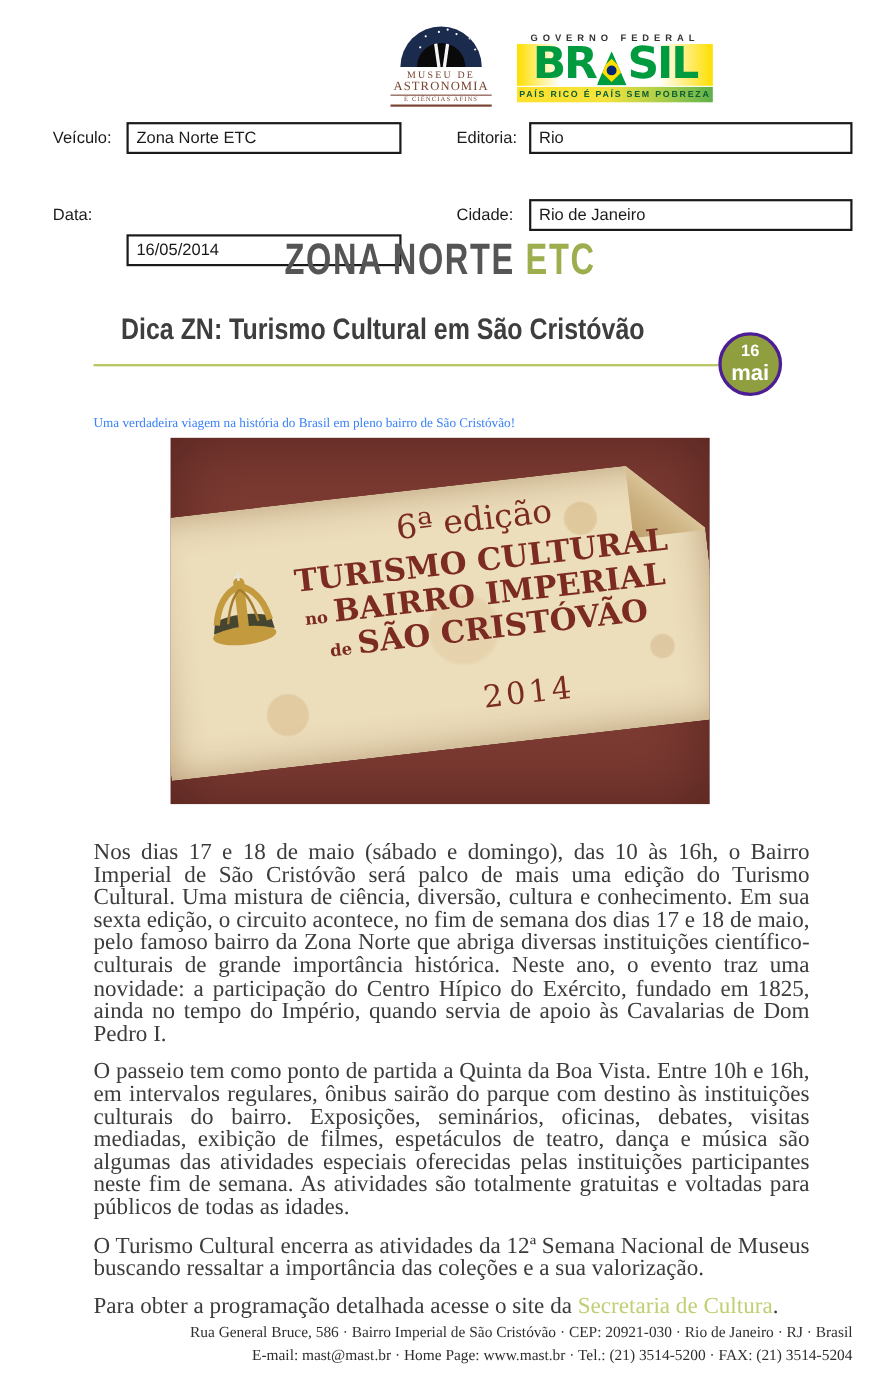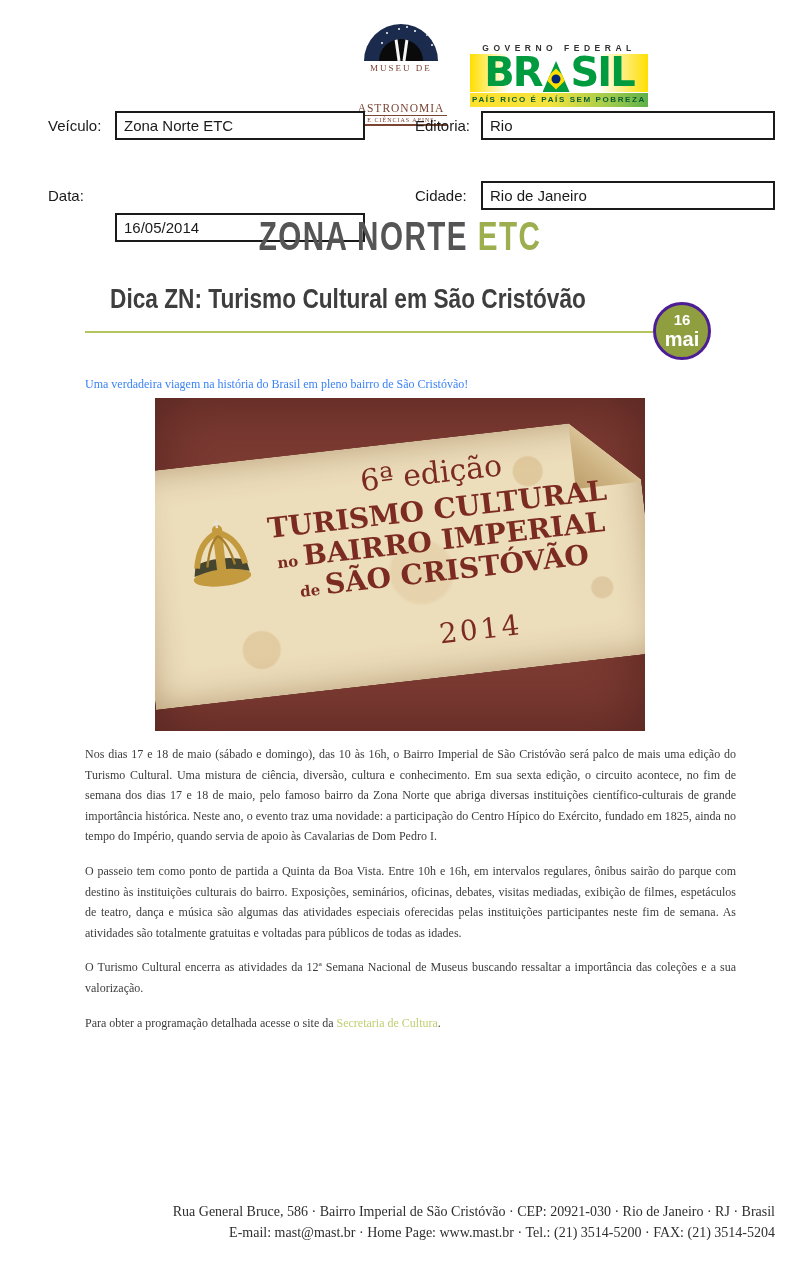--- a/index.html
+++ b/index.html
@@ -22,21 +22,21 @@
     box-shadow: 10px 2px 0 #fff, 22px -2px 0 #fff, 38px 0 0 #fff, 50px 4px 0 #fff,
                 5px 12px 0 #fff, 55px 14px 0 #fff, 30px -4px 0 #fff; }
   .mast-obs { position:absolute; bottom:0; left:50%; transform:translateX(-50%);
     width:44px; height:22px; border-radius:22px 22px 0 0; background:#0a0a0a; overflow:hidden; }
   .mast-obs i { position:absolute; bottom:0; width:3px; height:22px; background:#f5f5f5; }
   .mast-obs i:nth-child(1){ left:17px; transform:rotate(-8deg); }
   .mast-obs i:nth-child(2){ left:25px; transform:rotate(8deg); }
   .mast-name { margin-top:2px; font-family:"Liberation Serif", serif;
     color:#7a4433; font-weight:normal; }
   .mast-name .l1 { font-size:9px; letter-spacing:2px; }
-  .mast-name .l2 { font-size:11.5px; letter-spacing:1px;margin-top:29px; }
+  .mast-name .l2 { font-size:11.5px; letter-spacing:1px; }
   .mast-sub { display:block; margin:1px auto 0; width:92px; font-size:6px;
     letter-spacing:1px; color:#7a4433; border-top:1px solid #7a4433;
     border-bottom:2px solid #7a4433; padding:1px 0; font-family:"Liberation Serif", serif; }
 
   .ministry { text-align:center; color:#2e2e2e; width:128px; }
   .ministry .m1 { font-size:12.5px; }
   .ministry .m2, .ministry .m3 { font-size:13.5px; font-weight:bold; line-height:1.15; }
 
   .gov-logo { width:178px; text-align:center; }
   .gov-top { font-size:8.5px; font-weight:bold; letter-spacing:4.5px; color:#333;
@@ -109,22 +109,22 @@
     text-align:center; font-family:"DejaVu Serif", serif; font-weight:bold;
     color:#7c2b23; line-height:1.1; }
   .poster-title .big { font-size:28px; letter-spacing:0px; }
   .poster-title .small { font-size:15px; font-weight:bold; }
   .poster-year { position:absolute; top:178px; left:290px;
     font-family:"DejaVu Serif", serif; font-size:28px; letter-spacing:3px;
     color:#7c2b23; }
   .crown { position:absolute; left:44px; top:56px; }
 
   
-  .article-body { position:absolute; top:744px; left:85px; width:651px;
-    font-family:"Liberation Serif", serif; font-size:12px; line-height:20.6px;
+  .article-body { position:absolute; top:764px; left:85px; width:651px;
+    font-family:"Liberation Serif", serif; font-size:21px; line-height:20.6px;
     color:#3c3c3c; text-align:justify; }
   .article-body p { margin-bottom:14px; }
   .article-body .p3 { margin-top:3px; }
   .link-green { color:#c2ce72; cursor:pointer; }
 
   
   .page-footer { position:absolute; top:1201px; right:25px; text-align:right;
     font-family:"Liberation Serif", serif; font-size:14px; color:#2e2e2e;
     line-height:21px; }
 </style>

